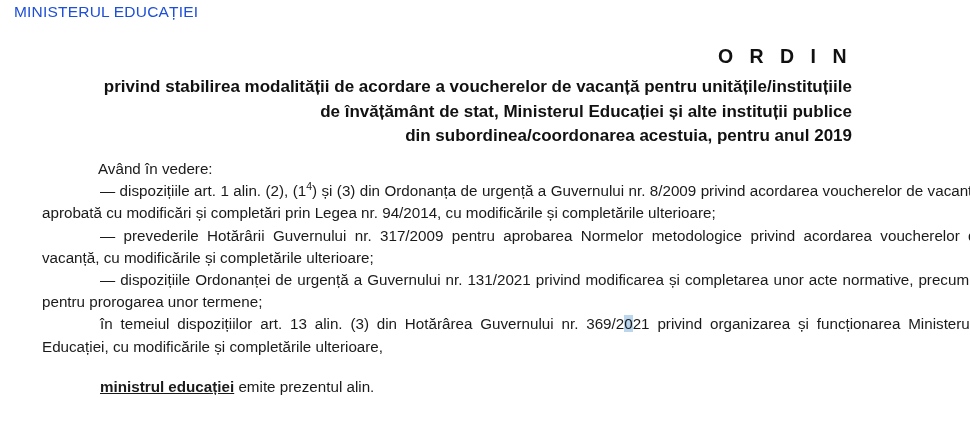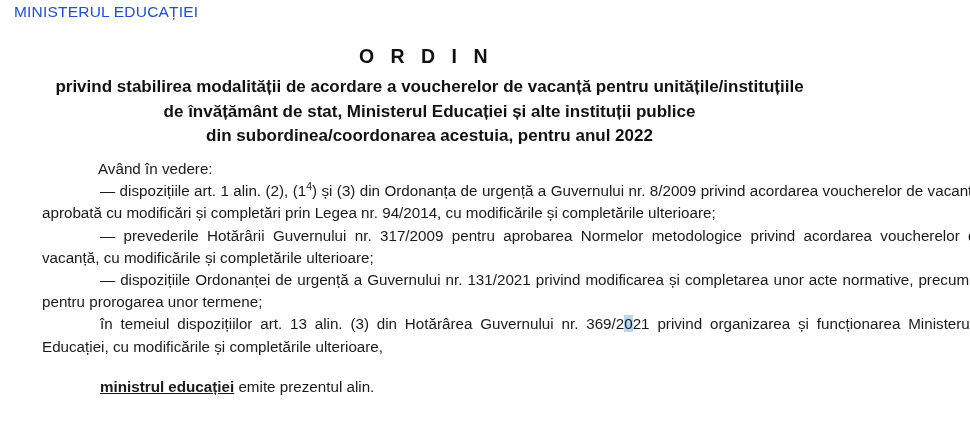--- a/index.html
+++ b/index.html
@@ -33,21 +33,21 @@
     color: #1d4ed8;
     white-space: nowrap;
   }
 
   
   .title-block {
     position: absolute;
     left: 0;
     top: 44px;
     width: 852px;
-    text-align: center;
+    text-align: right;
   }
   .ordin {
     font-size: 19.5px;
     font-weight: bold;
     letter-spacing: 5.5px;
     line-height: 24px;
     color: #111;
   }
   .title-lines {
     margin-top: 7px;
@@ -100,21 +100,21 @@
 
 <div class="page">
 
   <div class="masthead">MINISTERUL EDUCAȚIEI</div>
 
   <div class="title-block">
     <div class="ordin">O R D I N</div>
     <div class="title-lines">
       <div class="title-line">privind stabilirea modalității de acordare a voucherelor de vacanță pentru unitățile/instituțiile</div>
       <div class="title-line">de învățământ de stat, Ministerul Educației și alte instituții publice</div>
-      <div class="title-line">din subordinea/coordonarea acestuia, pentru anul 2022</div>
+      <div class="title-line">din subordinea/coordonarea acestuia, pentru anul 2019</div>
     </div>
   </div>
 
   <div class="body-block">
 
     <p class="para indent-sm">Având în vedere:</p>
 
     <p class="para indent-md"><span>— dispozițiile art. 1 alin. (2), (1</span><sup>4</sup><span>) și (3) din Ordonanța de urgență a Guvernului nr. 8/2009 privind acordarea voucherelor de vacanță, aprobată cu modificări și completări prin Legea nr. 94/2014, cu modificările și completările ulterioare;</span></p>
 
     <p class="para indent-md">— prevederile Hotărârii Guvernului nr. 317/2009 pentru aprobarea Normelor metodologice privind acordarea voucherelor de vacanță, cu modificările și completările ulterioare;</p>

